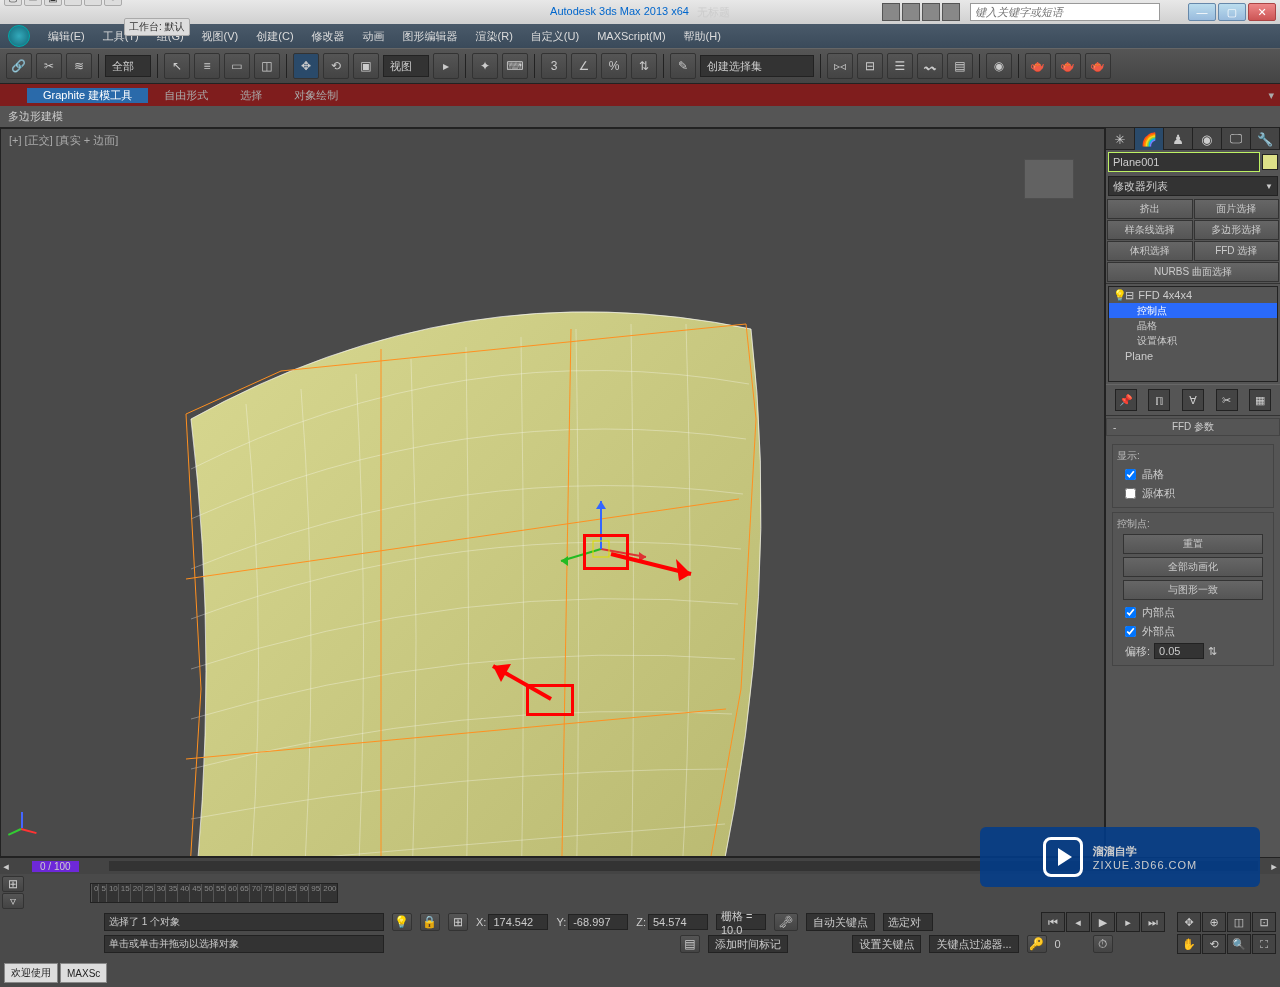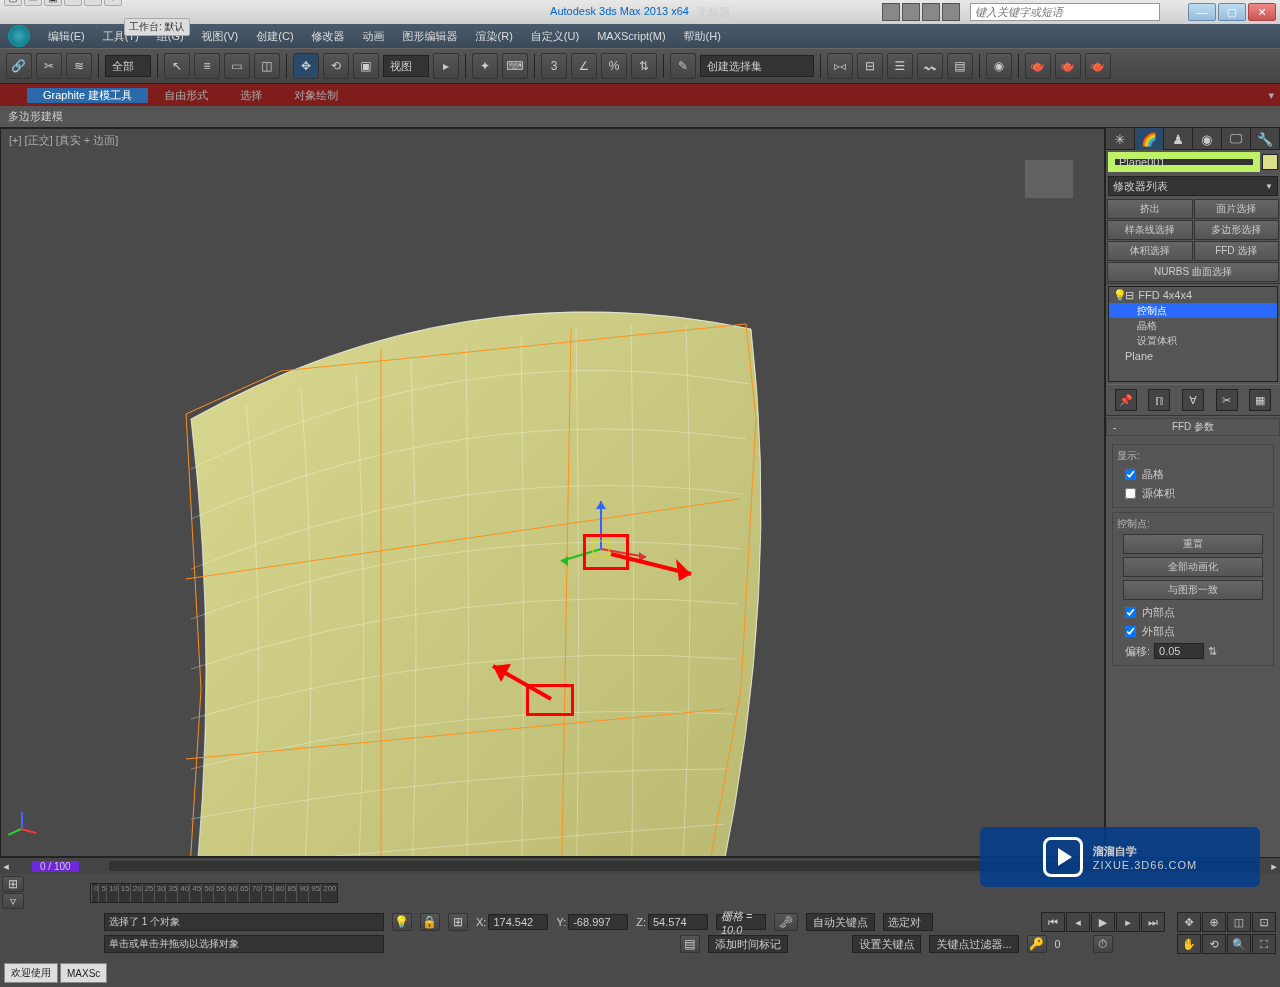--- a/index.html
+++ b/index.html
@@ -32,21 +32,21 @@
 .vp-cube { position:absolute; top:30px; right:30px; width:50px; height:40px; background:#888; border:1px solid #555; opacity:0.4; }
 .axis-widget { position:absolute; bottom:20px; left:20px; width:30px; height:30px; }
 .axis-widget .z { position:absolute; width:2px; height:16px; background:#46f; left:0; bottom:8px; }
 .axis-widget .x { position:absolute; width:16px; height:2px; background:#f33; left:0; bottom:6px; transform:rotate(15deg); transform-origin:left; }
 .axis-widget .y { position:absolute; width:14px; height:2px; background:#3c3; left:0; bottom:6px; transform:rotate(155deg); transform-origin:left; }
 .mesh { position:absolute; top:160px; left:180px;}
 .sidebar { width:175px; background:#555; border-left:1px solid #222; display:flex; flex-direction:column; overflow:hidden; }
 .cmd-tabs { height:22px; background:#444; display:flex; border-bottom:1px solid #222; }
 .cmd-tab { width:29px; height:22px; border-right:1px solid #222; display:flex; align-items:center; justify-content:center; font-size:13px; }
 .cmd-tab.active { background:#2a4a6a; }
-.obj-name { height:20px; background:#333; margin:2px; padding:0 4px; display:flex; align-items:center; border:7px solid #bef264;}
+.obj-name { height:20px; background:#333; margin:2px; padding:0 4px; display:flex; align-items:center; border:1px solid #bef264;}
 .swatch { width:16px; height:16px; background:#dde088; border:1px solid #222; margin:2px 2px 2px auto;}
 .name-row { display:flex; align-items:center;}
 .mod-dd { height:20px; background:#333; margin:2px; border:1px solid #222; display:flex; align-items:center; padding:0 4px; position:relative;}
 .mod-dd::after { content:"▼"; position:absolute; right:4px; font-size:8px;}
 .btn-grid { display:flex; flex-wrap:wrap; gap:1px; padding:1px; border-bottom:1px solid #333;}
 .panel-btn { flex:1 0 48%; height:20px; background:linear-gradient(#666,#555); border:1px solid #333; display:flex; align-items:center; justify-content:center; font-size:10px;}
 .panel-btn.full { flex:1 0 98%; }
 .stack { background:#555; border:1px solid #222; margin:2px; min-height:96px;}
 .stack-item { height:16px; display:flex; align-items:center; padding:0 4px; gap:4px; font-size:10px;}
 .stack-item .ind { width:8px;}
@@ -68,21 +68,21 @@
 .bottom { position:absolute; bottom:0; left:0; right:0; height:130px; background:#4a4a4a; border-top:1px solid #222;}
 .slider-row { height:16px; display:flex; align-items:center; background:#444; position:relative;}
 .frame-pos { padding:0 8px; font-size:10px; background:#6d28d9; margin:0 20px;}
 .slider-track { flex:1; height:10px; background:#333; margin:0 10px; position:relative;}
 .timeline { height:20px; background:#333; border:1px solid #222; margin:2px 10px 2px 50px; position:relative; display:flex;}
 .timeline .tick { flex:1; border-left:1px solid #555; font-size:8px; color:#888; padding-left:2px;}
 .status-row { display:flex; align-items:center; height:22px; gap:8px; padding:0 4px;}
 .status-msg { flex:0 0 280px; height:18px; background:#333; border:1px solid #222; padding:0 4px; display:flex; align-items:center; font-size:10px; margin-left:100px;}
 .coord { display:flex; align-items:center; gap:2px; font-size:10px;}
 .coord .cv { width:60px; height:16px; background:#333; border:1px solid #222; padding:0 4px; display:flex; align-items:center;}
-.grid-val { width:50px; height:16px; background:#333; border:1px solid #222; padding:0 4px; display:flex; align-items:center;font-style:italic;}
+.grid-val { width:50px; height:16px; background:#333; border:1px solid #222; padding:0 4px; display:flex; align-items:center;}
 .anim-btns { display:flex; gap:1px; margin-left:auto;}
 .anim-btn { width:24px; height:20px; background:#444; border:1px solid #222; display:flex; align-items:center; justify-content:center;}
 .welcome { position:absolute; bottom:4px; left:4px; display:flex; gap:2px;}
 .welcome-tab { height:20px; background:#ddd; color:#222; padding:0 6px; border:1px solid #888; display:flex; align-items:center; font-size:10px;}
 .watermark { position:absolute; bottom:100px; right:20px; width:280px; height:60px; background:rgba(0,60,140,0.85); border-radius:6px; display:flex; align-items:center; justify-content:center; gap:10px; color:#fff; font-size:24px; font-weight:bold;}
 .watermark .play { width:40px; height:40px; border:3px solid #fff; border-radius:8px; display:flex; align-items:center; justify-content:center;}
 .watermark .play::after { content:""; border-left:14px solid #fff; border-top:9px solid transparent; border-bottom:9px solid transparent; margin-left:4px;}
 .watermark .sub { font-size:11px; font-weight:normal; letter-spacing:1px;}
 .red-box { position:absolute; border:3px solid red; background:transparent;}
 .red-arrow { position:absolute; }

